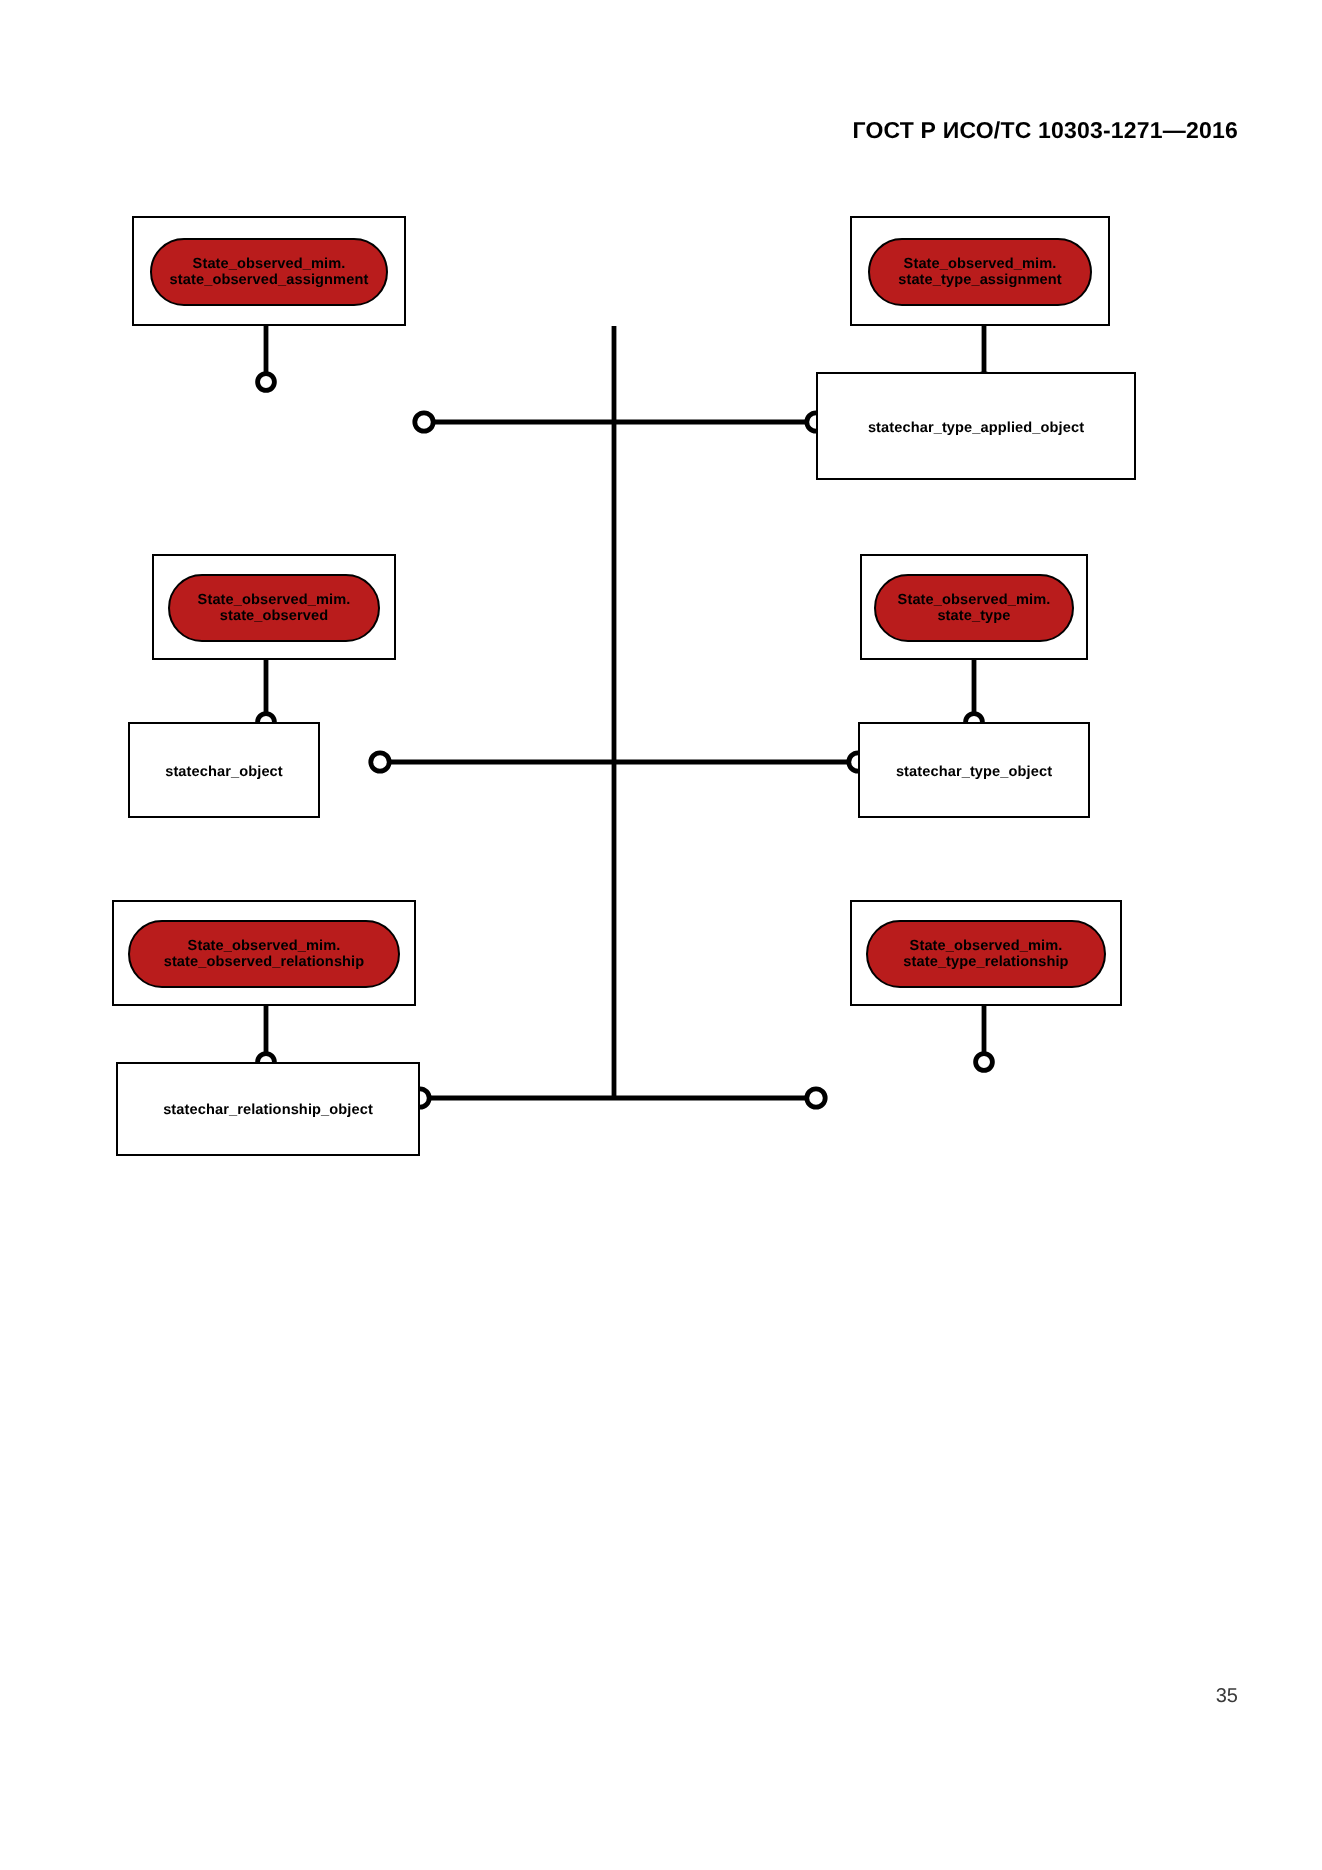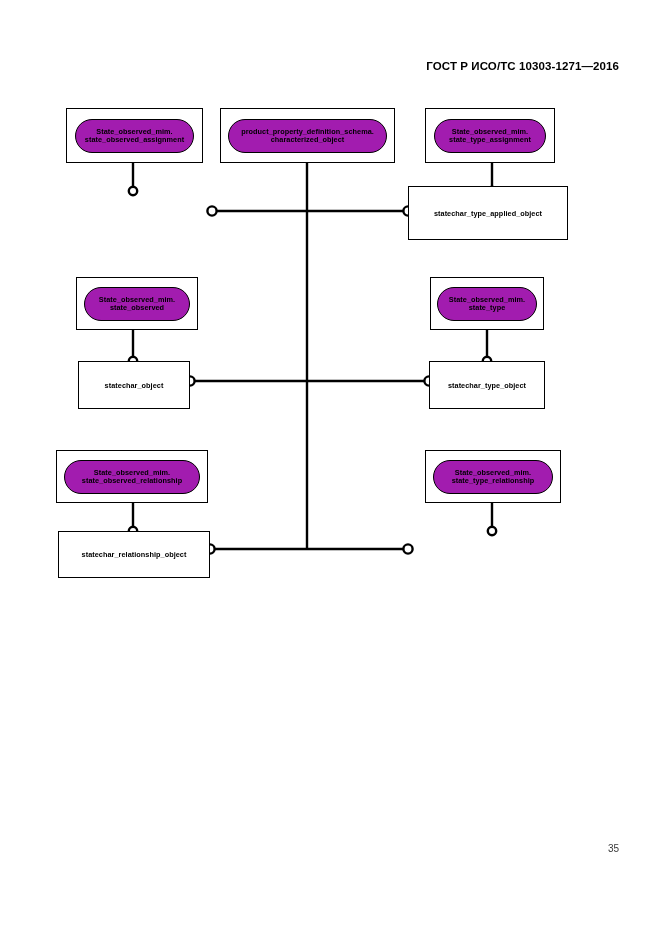--- a/index.html
+++ b/index.html
@@ -50,21 +50,21 @@
     position: absolute;
     box-sizing: border-box;
     border: 1.6px solid #000;
     background: #ffffff;
   }
   .ref-inner {
     position: absolute;
     box-sizing: border-box;
     border: 1.6px solid #000;
     border-radius: 999px;
-    background: #a21caf;
+    background: #b91c1c;
     display: flex;
     flex-direction: column;
     align-items: center;
     justify-content: center;
     line-height: 1.15;
   }
   .ref-inner .l1, .ref-inner .l2 {
     font-size: 7.3px;
     font-weight: bold;
     white-space: nowrap;
@@ -154,26 +154,20 @@
       </g>
     </svg>
 
     <div class="ref-box" style="left:66px; top:108px; width:137px; height:55px;">
       <div class="ref-inner" style="left:8px; top:10px; right:8px; height:34px;">
         <span class="l1">State_observed_mim.</span>
         <span class="l2">state_observed_assignment</span>
       </div>
     </div>
 
-    <div class="ref-box" style="left:220px; top:108px; width:175px; height:55px;">
-      <div class="ref-inner" style="left:7px; top:10px; right:7px; height:34px;">
-        <span class="l1">product_property_definition_schema.</span>
-        <span class="l2">characterized_object</span>
-      </div>
-    </div>
 
     <div class="ref-box" style="left:425px; top:108px; width:130px; height:55px;">
       <div class="ref-inner" style="left:8px; top:10px; right:8px; height:34px;">
         <span class="l1">State_observed_mim.</span>
         <span class="l2">state_type_assignment</span>
       </div>
     </div>
 
 
     <div class="ent-box" style="left:408px; top:186px; width:160px; height:54px;">
@@ -187,21 +181,21 @@
       </div>
     </div>
 
     <div class="ref-box" style="left:430px; top:277px; width:114px; height:53px;">
       <div class="ref-inner" style="left:6px; top:9px; right:6px; height:34px;">
         <span class="l1">State_observed_mim.</span>
         <span class="l2">state_type</span>
       </div>
     </div>
 
-    <div class="ent-box" style="left:78px; top:361px; width:112px; height:48px;text-align:center;">
+    <div class="ent-box" style="left:64px; top:361px; width:96px; height:48px;text-align:center;">
       <span class="lbl">statechar_object</span>
     </div>
 
     <div class="ent-box" style="left:429px; top:361px; width:116px; height:48px;">
       <span class="lbl">statechar_type_object</span>
     </div>
 
     <div class="ref-box" style="left:56px; top:450px; width:152px; height:53px;">
       <div class="ref-inner" style="left:7px; top:9px; right:7px; height:34px;">
         <span class="l1">State_observed_mim.</span>

